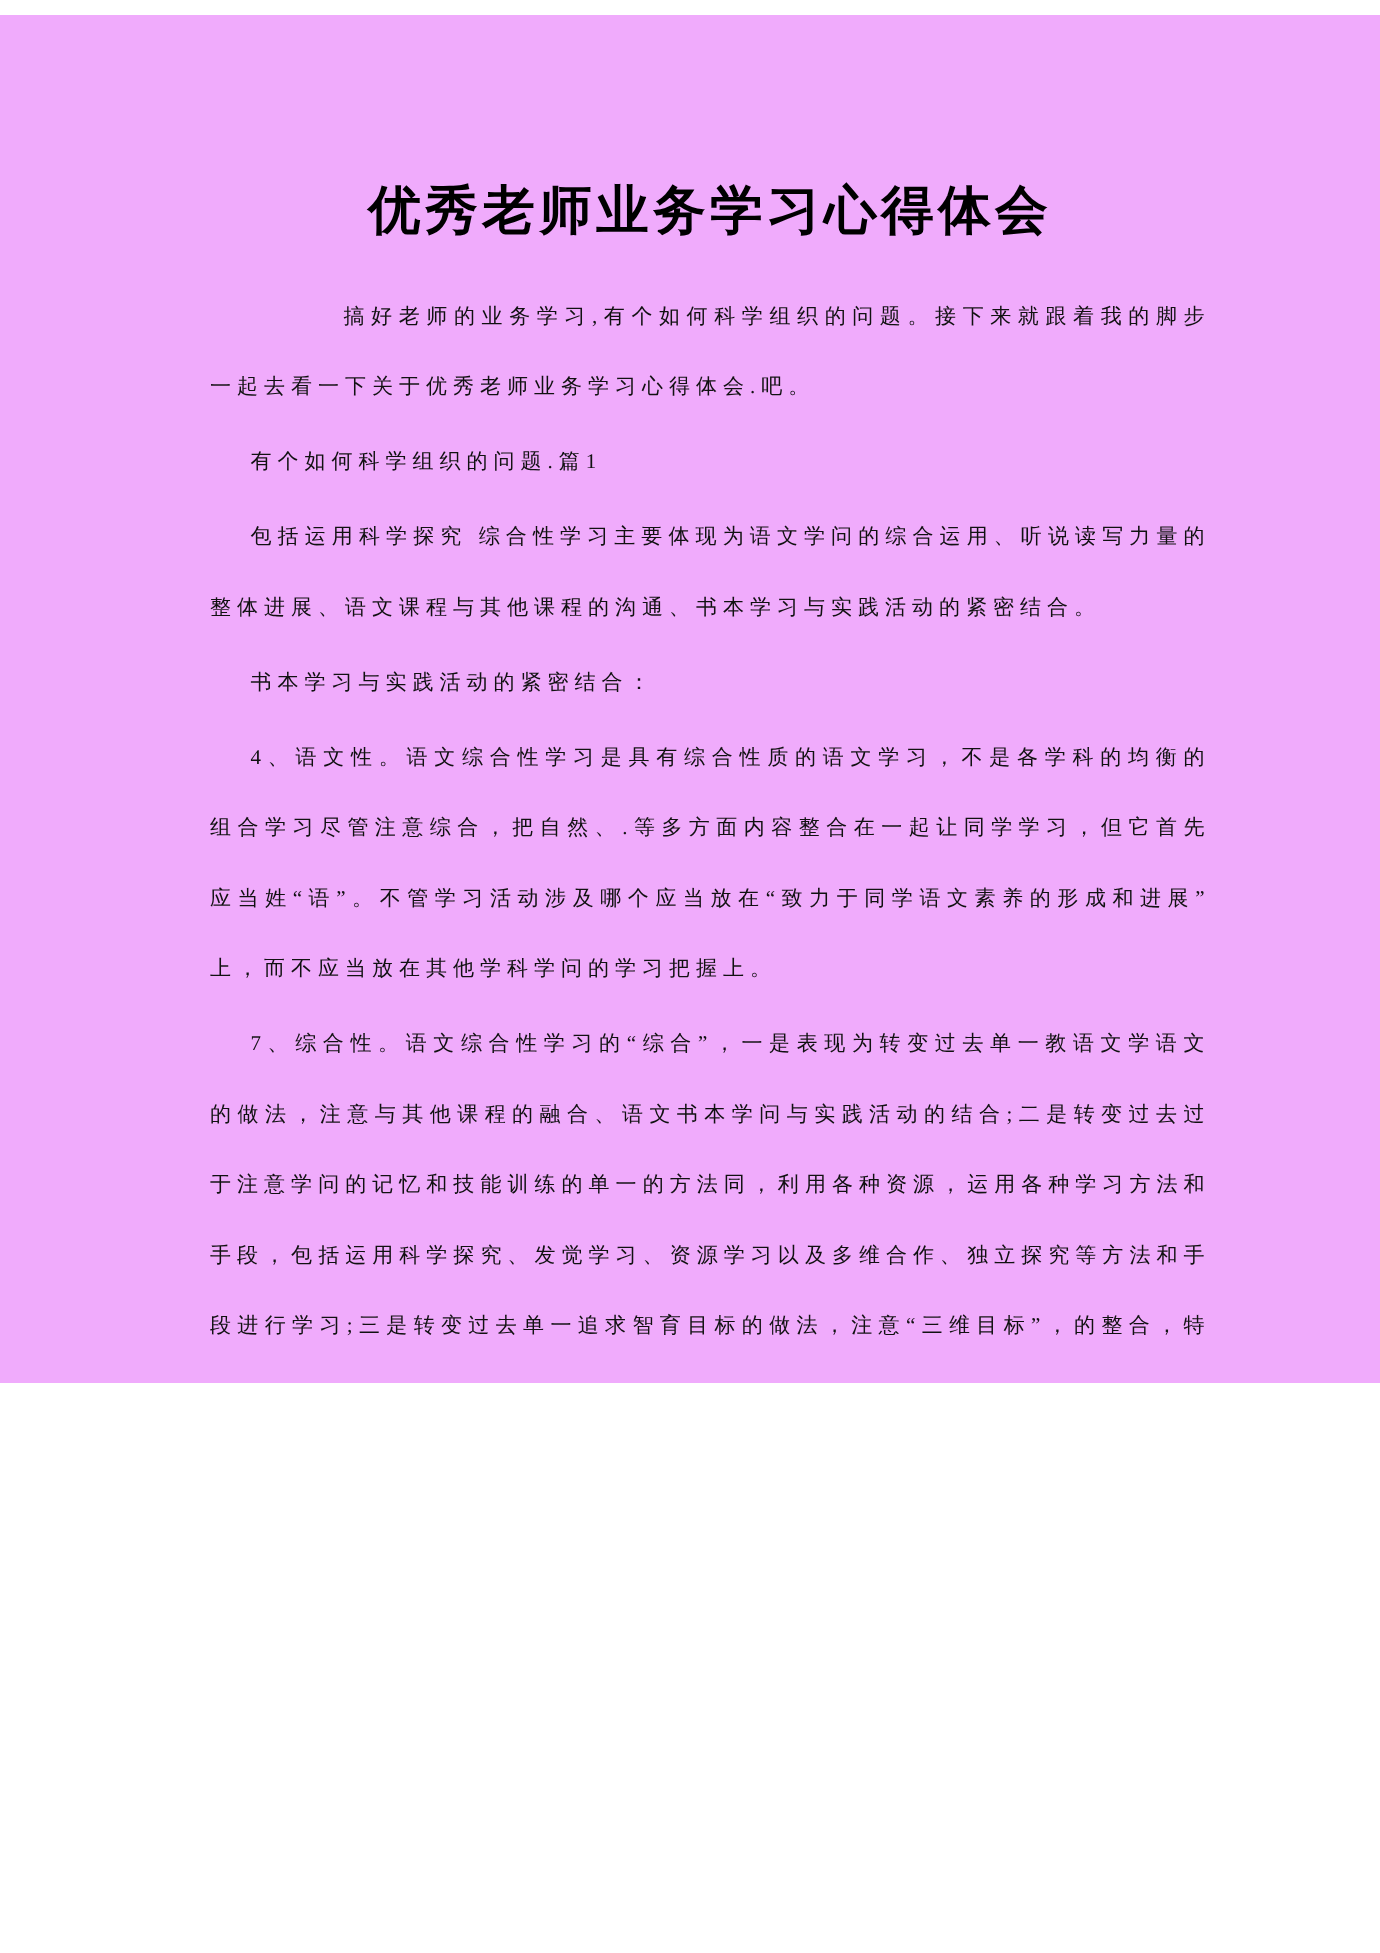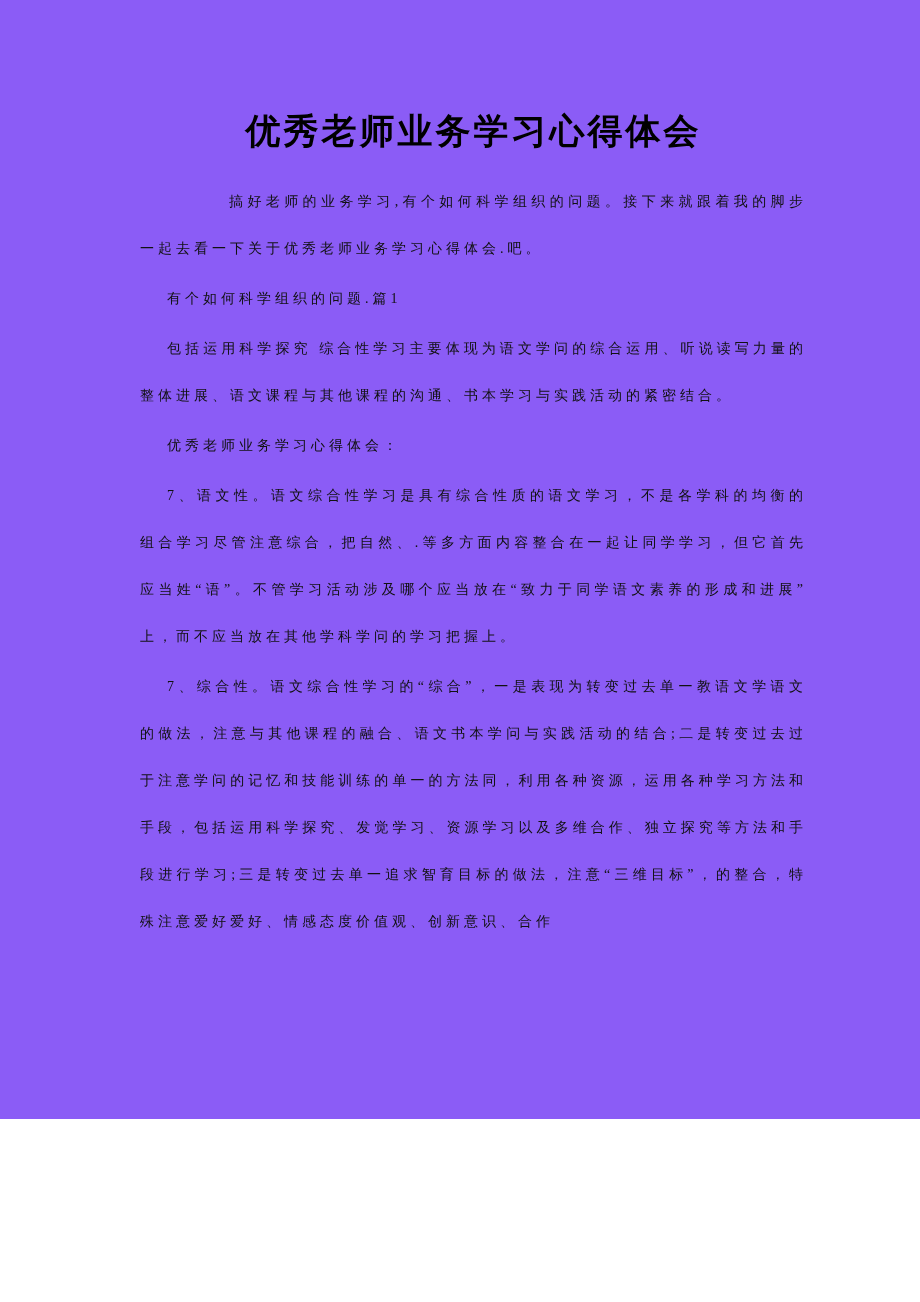--- a/index.html
+++ b/index.html
@@ -3,24 +3,25 @@
 <meta charset="utf-8">
 <style>
   html, body {
     margin: 0;
     padding: 0;
     background: #ffffff;
   }
   .page {
     position: relative;
     width: 920px;
-    height: 1119px;
-    background: #8b5cf6;
+    height: 912px;
+    background: #f0abfc;
     overflow: hidden;
     box-sizing: border-box;
+    margin-top: 10px;
   }
   .doc {
     box-sizing: border-box;
     padding: 108px 113px 0 140px;
     color: #000000;
   }
   .doc-title {
     font-family: "Liberation Sans", "DejaVu Sans", sans-serif;
     font-weight: 700;
     font-size: 35px;
@@ -52,20 +53,20 @@
   <div class="doc">
 
     <h1 class="doc-title">优秀老师业务学习心得体会</h1>
 
     <p class="para para--deep-indent">搞好老师的业务学习,有个如何科学组织的问题。接下来就跟着我的脚步一起去看一下关于优秀老师业务学习心得体会.吧。</p>
 
     <p class="para">有个如何科学组织的问题.篇1</p>
 
     <p class="para">包括运用科学探究 综合性学习主要体现为语文学问的综合运用、听说读写力量的整体进展、语文课程与其他课程的沟通、书本学习与实践活动的紧密结合。</p>
 
-    <p class="para">优秀老师业务学习心得体会：</p>
+    <p class="para">书本学习与实践活动的紧密结合：</p>
 
-    <p class="para">7、语文性。语文综合性学习是具有综合性质的语文学习，不是各学科的均衡的组合学习尽管注意综合，把自然、.等多方面内容整合在一起让同学学习，但它首先应当姓“语”。不管学习活动涉及哪个应当放在“致力于同学语文素养的形成和进展”上，而不应当放在其他学科学问的学习把握上。</p>
+    <p class="para">4、语文性。语文综合性学习是具有综合性质的语文学习，不是各学科的均衡的组合学习尽管注意综合，把自然、.等多方面内容整合在一起让同学学习，但它首先应当姓“语”。不管学习活动涉及哪个应当放在“致力于同学语文素养的形成和进展”上，而不应当放在其他学科学问的学习把握上。</p>
 
     <p class="para">7、综合性。语文综合性学习的“综合”，一是表现为转变过去单一教语文学语文的做法，注意与其他课程的融合、语文书本学问与实践活动的结合;二是转变过去过于注意学问的记忆和技能训练的单一的方法同，利用各种资源，运用各种学习方法和手段，包括运用科学探究、发觉学习、资源学习以及多维合作、独立探究等方法和手段进行学习;三是转变过去单一追求智育目标的做法，注意“三维目标”，的整合，特殊注意爱好爱好、情感态度价值观、创新意识、合作</p>
 
   </div>
 </div>
 
 </body></html>

